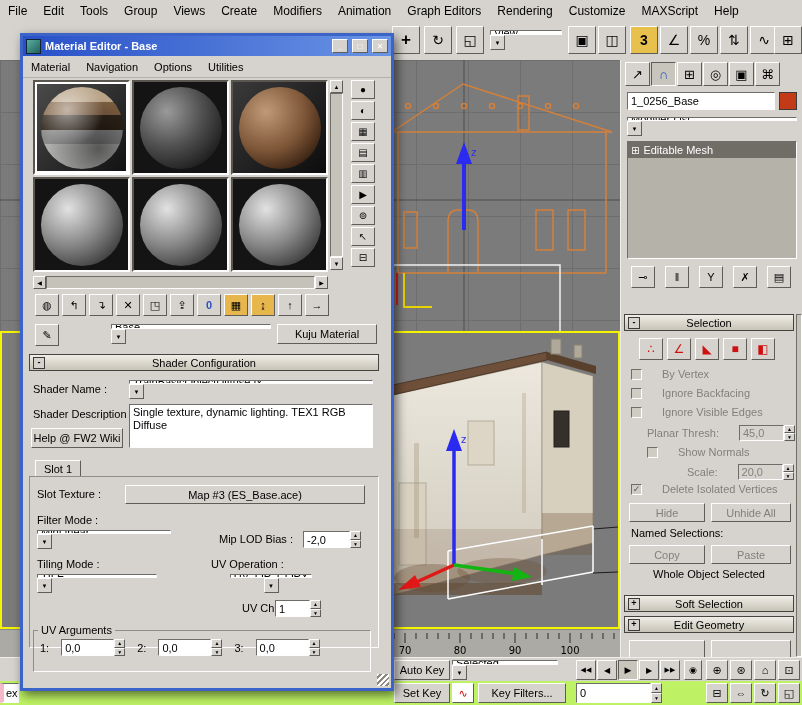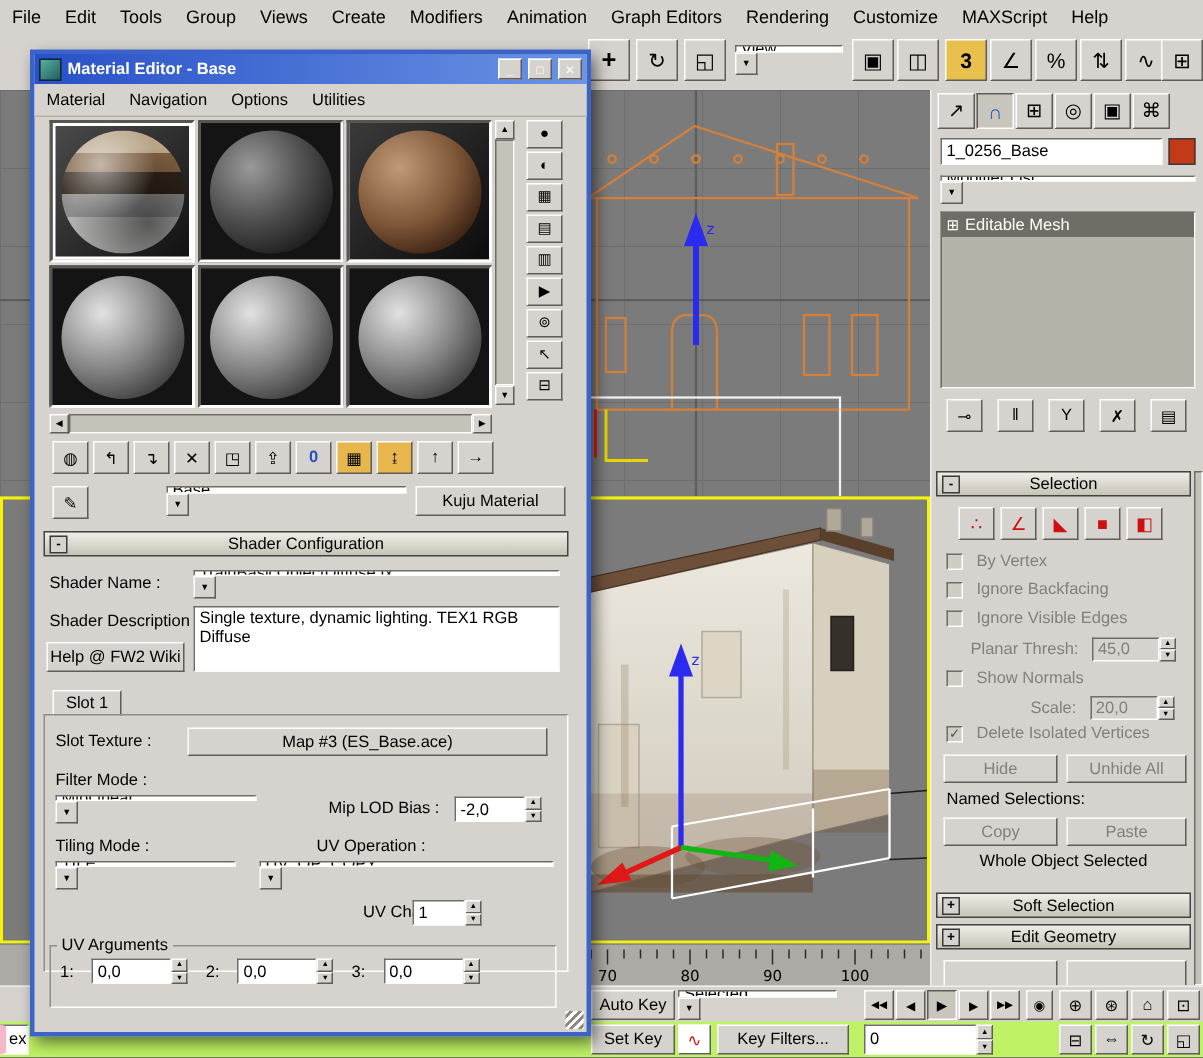--- a/index.html
+++ b/index.html
@@ -12,21 +12,21 @@
   .pressed{border-color:#5f5d58 #fdfdfd #fdfdfd #5f5d58;background:#c8c5bc;}
   .gold{background:#e7b64d;}
   .sunken{border:1px solid;border-color:#6f6d68 #fdfdfd #fdfdfd #6f6d68;box-sizing:border-box;}
   .field{background:#fff;border:1px solid;border-color:#6f6d68 #fdfdfd #fdfdfd #6f6d68;
          box-sizing:border-box;padding:1px 3px;display:flex;align-items:center;overflow:hidden;white-space:nowrap;}
   .dis{color:#82807a;}
   .disfield{background:#d6d3ce;color:#82807a;}
   .cb{width:11px;height:11px;background:#fff;border:1px solid;border-color:#6f6d68 #fdfdfd #fdfdfd #6f6d68;
       box-sizing:border-box;display:flex;align-items:center;justify-content:center;font-size:9px;color:#555;flex:0 0 11px;}
   .cbdis{background:#cfccc3;}
-  .row{position:absolute;display:flex;align-items:center;gap:9px;}
+  .row{position:absolute;display:flex;align-items:center;gap:20px;}
   .arrowbtn{width:15px;background:#d6d3ce;border:1px solid;border-color:#fdfdfd #5f5d58 #5f5d58 #fdfdfd;
             display:flex;align-items:center;justify-content:center;font-size:6px;box-sizing:border-box;flex:0 0 15px;}
   .combo{display:flex;box-sizing:border-box;flex-direction:column;}
   .combo .ctxt{flex:1;}
   .spin{display:flex;box-sizing:border-box;}
   .spin .stxt{flex:1;}
   .spincol{display:flex;flex-direction:column;width:11px;flex:0 0 11px;}
   .spincol div{flex:1;font-size:5px;background:#d6d3ce;border:1px solid;border-color:#fdfdfd #5f5d58 #5f5d58 #fdfdfd;
                display:flex;align-items:center;justify-content:center;box-sizing:border-box;}
   .rollbar{position:absolute;height:17px;background:linear-gradient(#efede6,#c7c3b7);
@@ -286,21 +286,21 @@
     <div class="row" style="left:26px;top:365px;">
       <span class="dis lbl">Planar Thresh:</span>
       <span class="spin" style="width:56px;height:16px;">
         <span class="field stxt disfield">45,0</span>
         <span class="spincol">
             <div>▲</div>
             <div>▼</div>
           </span>
       </span>
     </div>
-    <div class="row" style="left:10px;top:386px;text-align:right;">
+    <div class="row" style="left:26px;top:386px;text-align:right;">
       <span class="cb cbdis"></span>
       <span class="dis">Show Normals</span>
     </div>
     <div class="row" style="left:66px;top:404px;">
       <span class="dis lbl">Scale:</span>
       <span class="spin" style="width:56px;height:16px;">
         <span class="field stxt disfield">20,0</span>
         <span class="spincol">
             <div>▲</div>
             <div>▼</div>
@@ -479,21 +479,21 @@
           <div>▼</div>
         </span>
     </div>
 
     <div class="abs lbl" style="left:14px;top:522px;">Tiling Mode :</div>
     <div class="abs lbl" style="left:188px;top:522px;">UV Operation :</div>
     <div class="combo abs" style="left:14px;top:538px;width:120px;height:19px;">
       <div class="field ctxt">TILE</div>
       <div class="arrowbtn">▼</div>
     </div>
-    <div class="combo abs" style="left:150px;top:538px;width:196px;height:19px;">
+    <div class="combo abs" style="left:150px;top:538px;width:196px;height:19px;align-items:center;">
       <div class="field ctxt">UV_OP_COPY</div>
       <div class="arrowbtn">▼</div>
     </div>
 
     <div class="abs lbl" style="left:178px;top:566px;padding-left:41px;">UV Channel :</div>
     <div class="spin abs" style="left:252px;top:564px;width:46px;height:17px;">
       <span class="field stxt">1</span>
       <span class="spincol">
           <div>▲</div>
           <div>▼</div>

